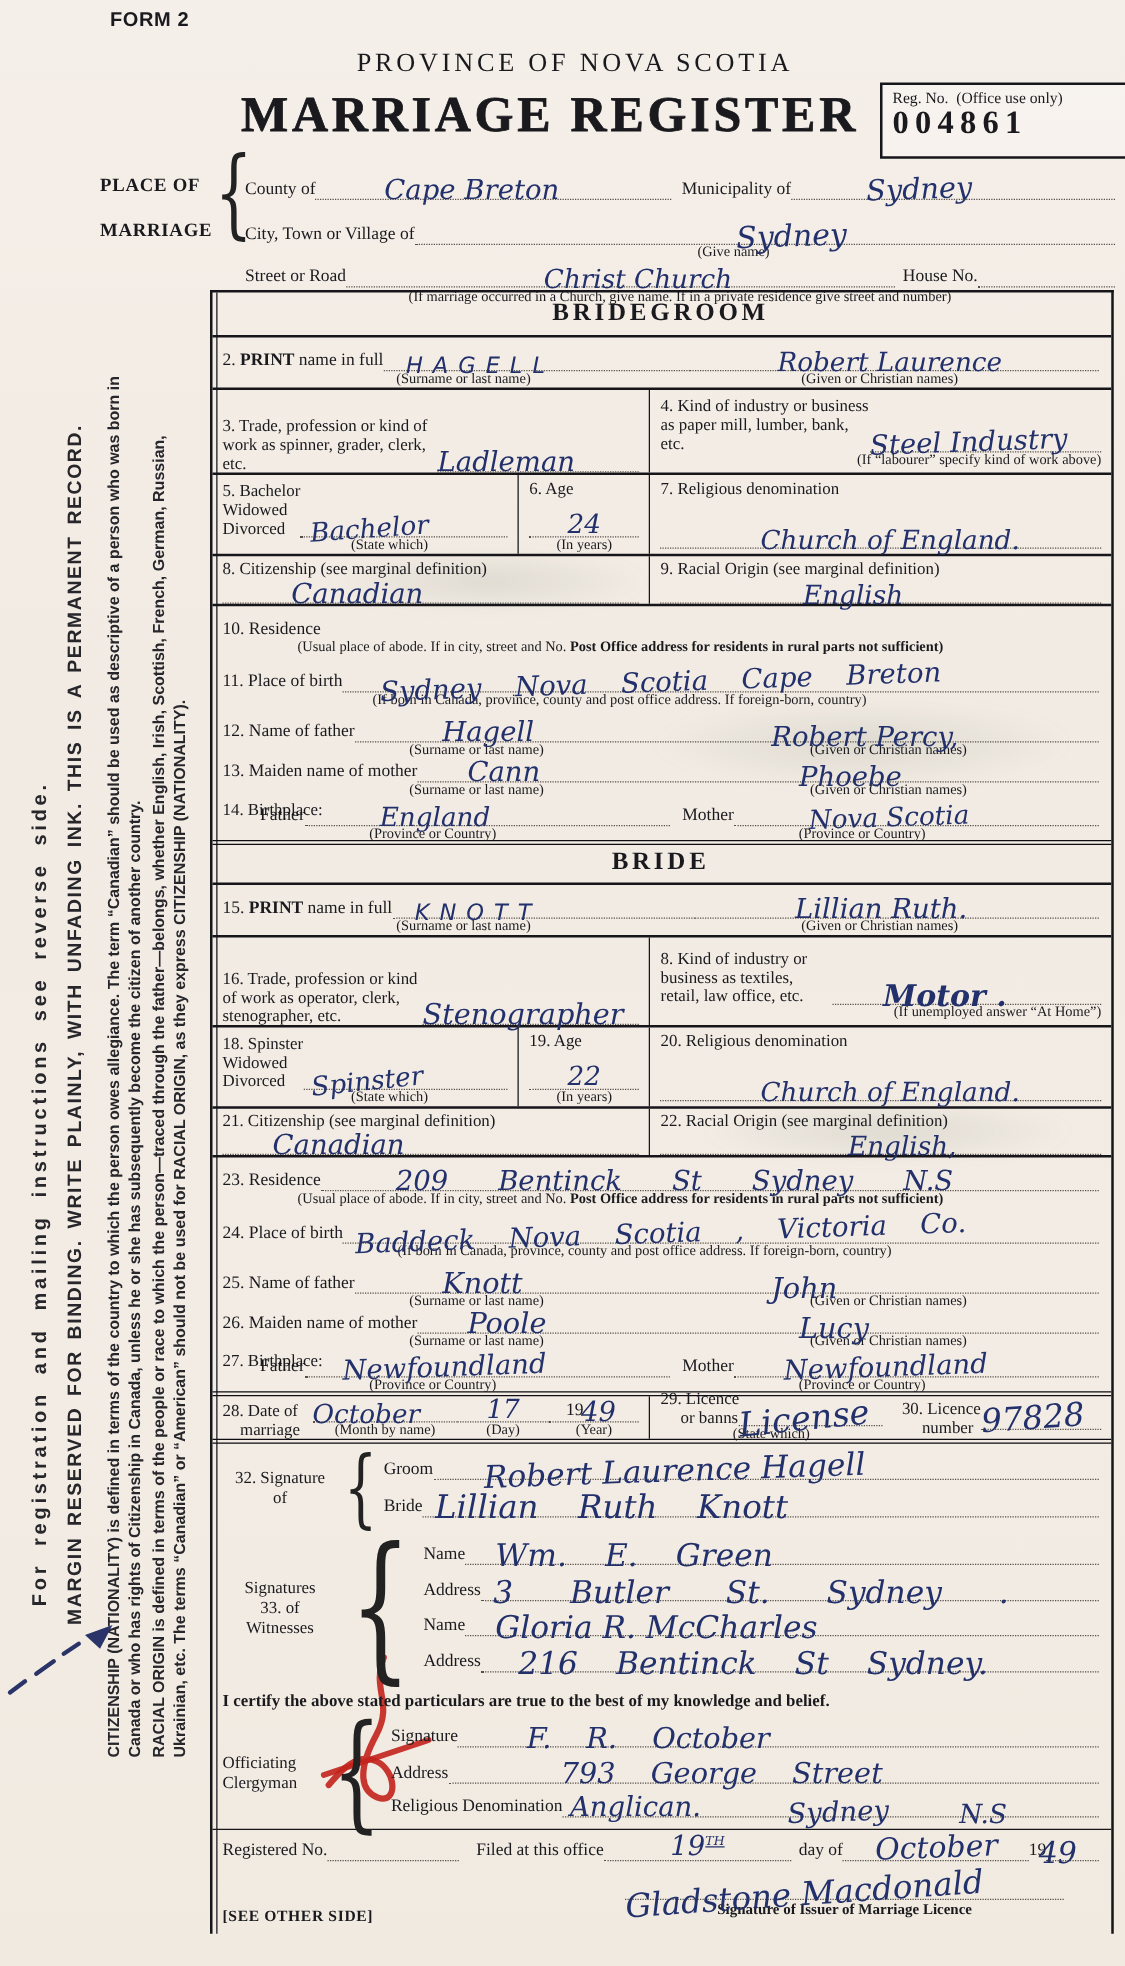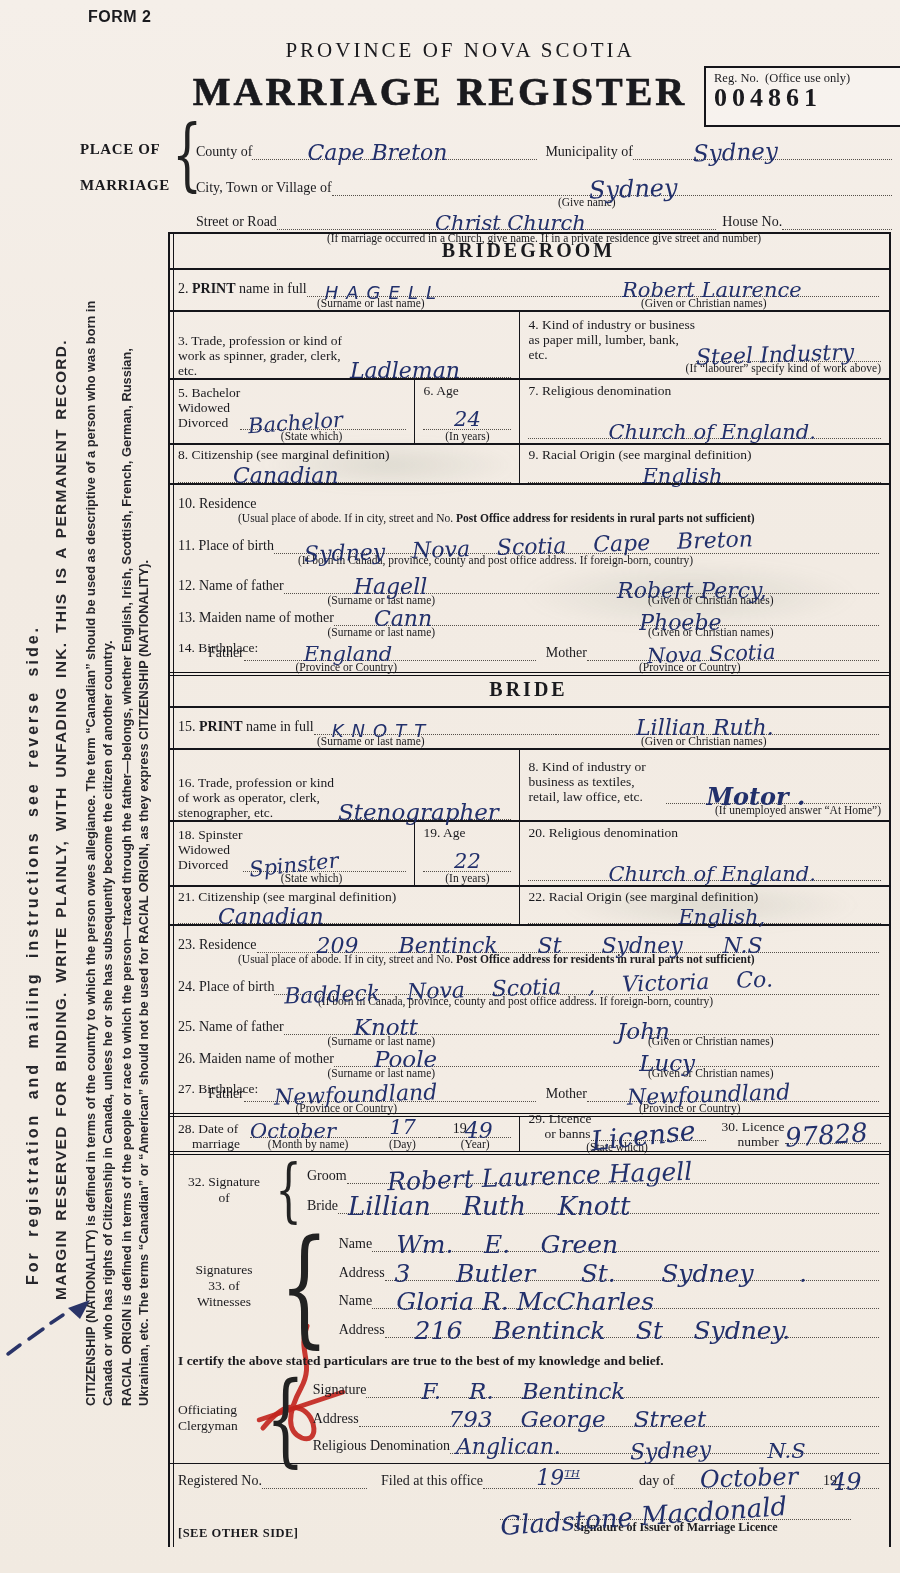--- a/index.html
+++ b/index.html
@@ -507,21 +507,21 @@
 
   <div class="row" style="height:25px;font-weight:700;font-size:13.5px;padding-top:6px;">I certify the above stated particulars are true to the best of my knowledge and belief.</div>
 
   <div class="row" style="height:92px;display:flex;align-items:center;border-bottom:1.5px solid #15151a;">
     <div class="siglbl" style="width:80px;text-align:left;"><span>Officiating</span><br><span>Clergyman</span></div>
     <span class="brace" style="font-size:86px;">{</span>
     <div class="siginner" style="height:84px;">
       <div class="vline">
           <span class="lbl">Signature</span>
         <span class="fill">
-            <span class="hw ws1" style="margin-left:55px;font-size:23px;">F. R. Bentinck</span>
+            <span class="hw ws1" style="margin-left:55px;font-size:23px;">F. R. October</span>
           </span>
         </div>
       <div class="vline">
           <span class="lbl">Address</span>
         <span class="fill">
             <span class="hw ws1" style="margin-left:90px;font-size:23px;">793 George Street</span>
           </span>
         </div>
       <div class="vline">
           <span class="lbl">Religious Denomination</span>

